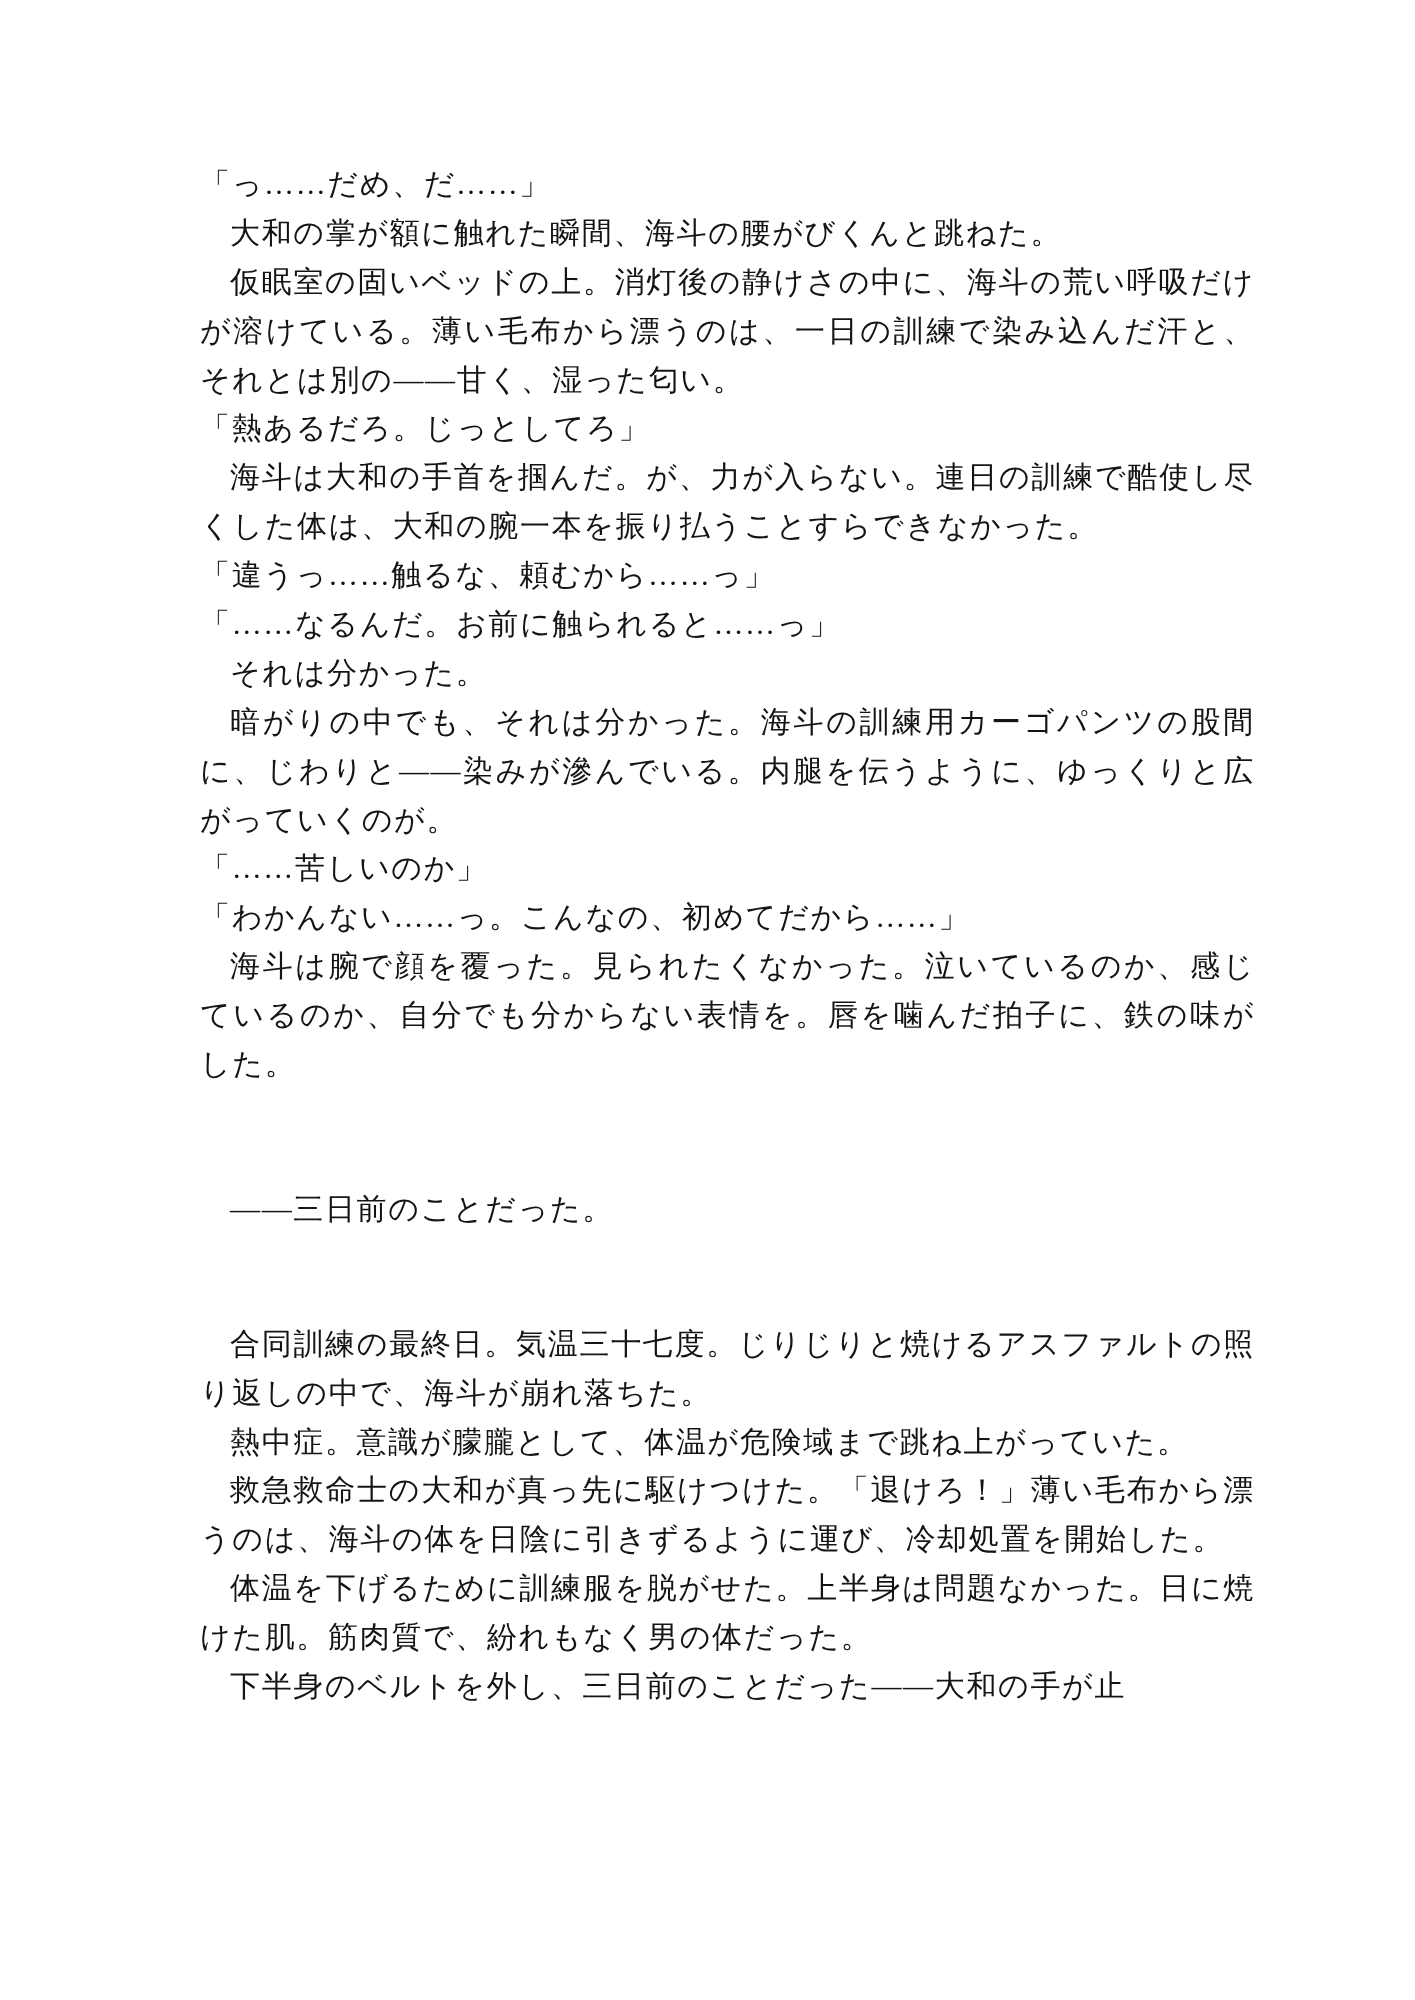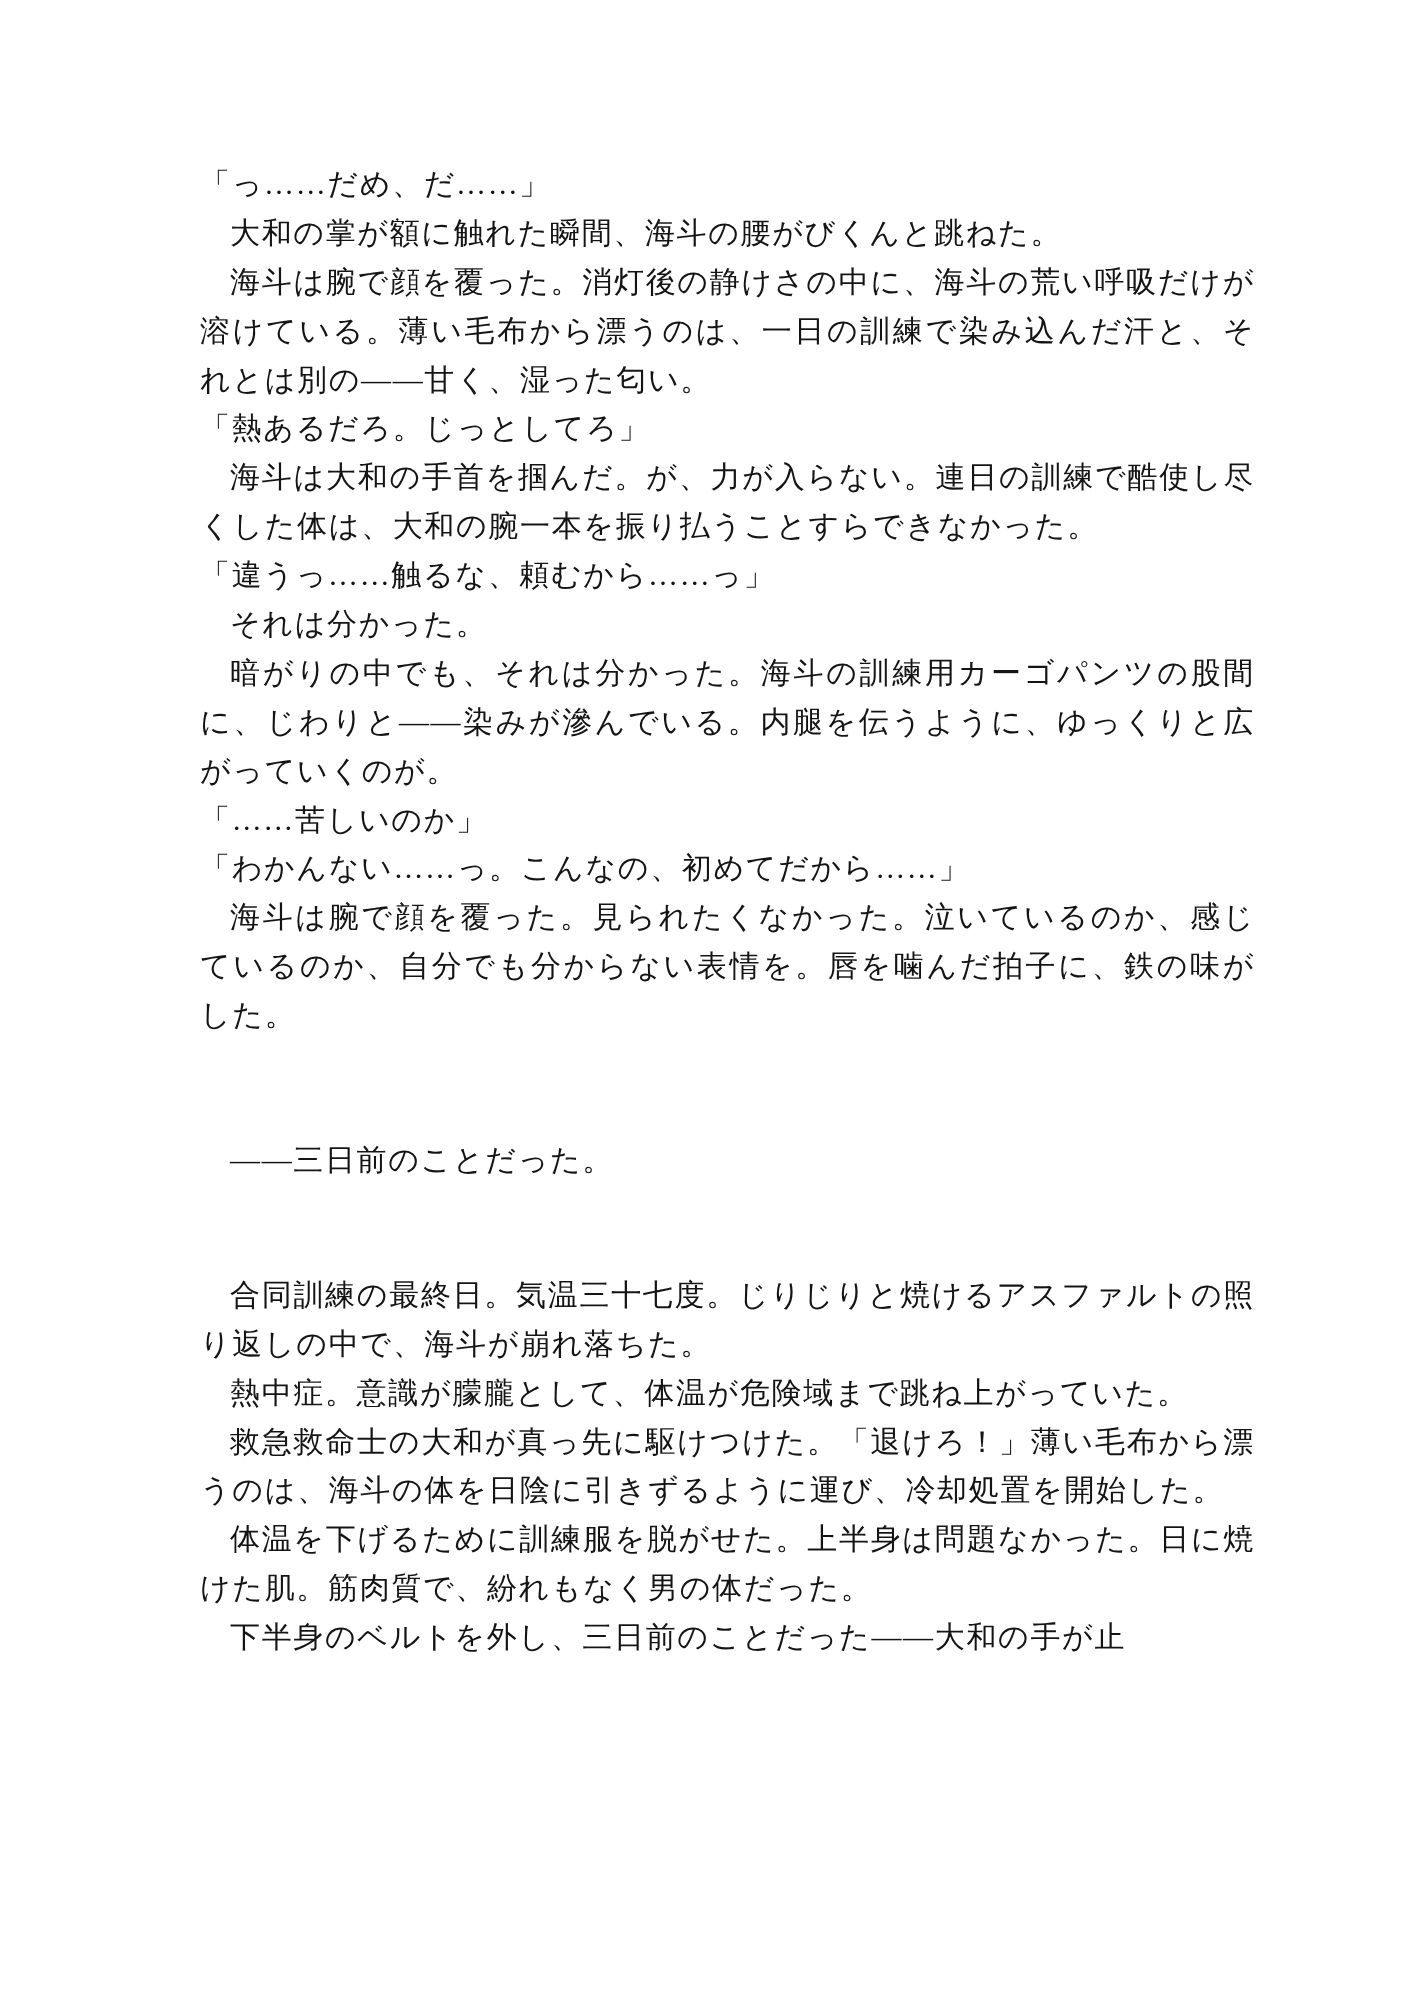--- a/index.html
+++ b/index.html
@@ -43,24 +43,25 @@
   }
 </style>
 </head>
 <body>
 
 <div class="page">
   <div class="body-text">
 
     <p class="para noindent">「っ……だめ、だ……」</p>
     <p class="para">大和の掌が額に触れた瞬間、海斗の腰がびくんと跳ねた。</p>
-    <p class="para">海斗は腕で顔を覆った。消灯後の静けさの中に、海斗の荒い呼吸だけが溶けている。薄い毛布から漂うのは、一日の訓練で染み込んだ汗と、それとは別の――甘く、湿った匂い。</p>
+    <p class="para">仮眠室の固いベッドの上。消灯後の静けさの中に、海斗の荒い呼吸だけが溶けている。薄い毛布から漂うのは、一日の訓練で染み込んだ汗と、それとは別の――甘く、湿った匂い。</p>
     <p class="para noindent">「熱あるだろ。じっとしてろ」</p>
     <p class="para">海斗は大和の手首を掴んだ。が、力が入らない。連日の訓練で酷使し尽くした体は、大和の腕一本を振り払うことすらできなかった。</p>
     <p class="para noindent">「違うっ……触るな、頼むから……っ」</p>
+    <p class="para noindent">「……なるんだ。お前に触られると……っ」</p>
     <p class="para">それは分かった。</p>
     <p class="para">暗がりの中でも、それは分かった。海斗の訓練用カーゴパンツの股間に、じわりと――染みが滲んでいる。内腿を伝うように、ゆっくりと広がっていくのが。</p>
     <p class="para noindent">「……苦しいのか」</p>
     <p class="para noindent">「わかんない……っ。こんなの、初めてだから……」</p>
     <p class="para">海斗は腕で顔を覆った。見られたくなかった。泣いているのか、感じているのか、自分でも分からない表情を。唇を噛んだ拍子に、鉄の味がした。</p>
 
     <div class="gap-lg"></div>
 
     <p class="para">――三日前のことだった。</p>
 

